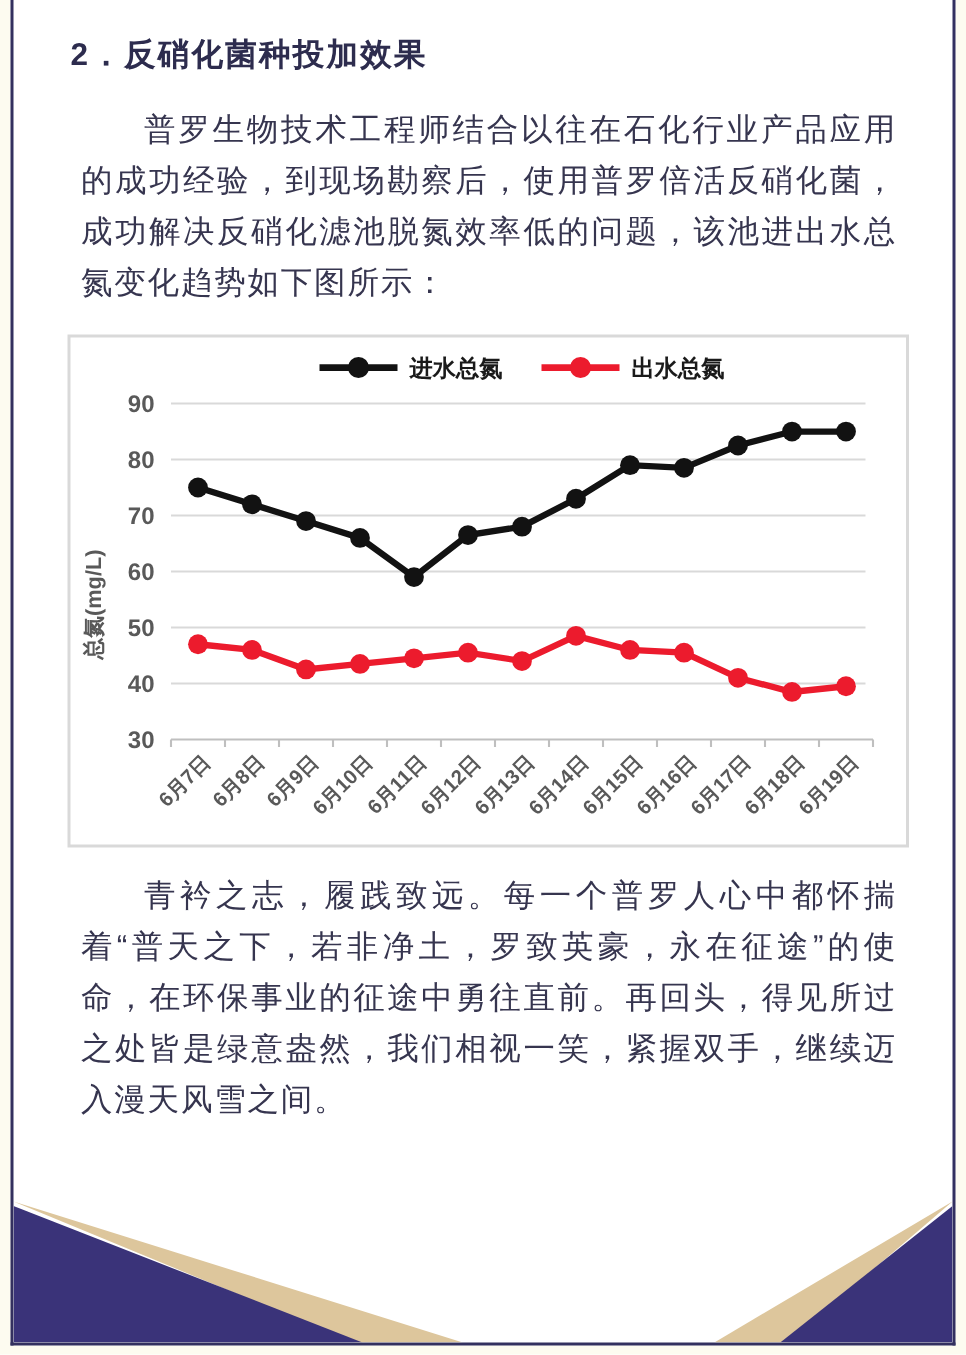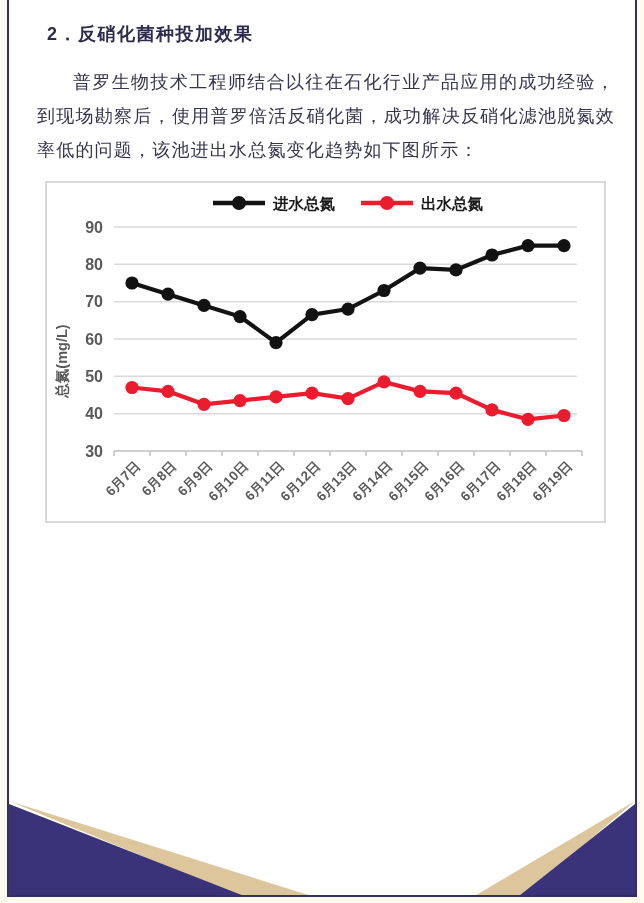--- a/index.html
+++ b/index.html
@@ -9,26 +9,26 @@
     font-family:"Liberation Sans", sans-serif;
   }
   .canvas{width:644px;height:903px;box-sizing:border-box;padding:0 7px 6px 7px;}
   .page{
     position:relative;height:897px;background:#ffffff;
     border-left:2px solid #33305f;border-right:2px solid #33305f;border-bottom:2px solid #33305f;
     box-sizing:border-box;overflow:hidden;
   }
   .content{padding:14px 20px 0 28px;}
   .title{
-    font-size:18px;font-weight:bold;color:#2d2c4e;
+    font-size:21px;font-weight:bold;color:#2d2c4e;
     margin:8px 0 0 10px;letter-spacing:1.5px;
   }
   .body-p{
-    font-size:18px;line-height:34px;letter-spacing:1.2px;
-    text-align:justify;text-indent:2em;margin:0;color:#36354f;font-family:Liberation Mono, monospace;
+    font-size:21px;line-height:34px;letter-spacing:1.2px;
+    text-align:justify;text-indent:2em;margin:17px;color:#36354f;
   }
   #p1{margin-top:20px;}
   #p2{margin-top:36px;}
   #p3{margin-top:16px;}
   .chart-box{
     margin:13px 0 0 8px;width:561px;box-sizing:border-box;
     border:2px solid #d9d9d9;background:#ffffff;padding:0;
   }
   .chart-box svg{display:block;width:557px;height:338px;}
   .footer-art{position:absolute;left:0;bottom:0;width:100%;height:95px;display:block;}
@@ -114,20 +114,21 @@
             <circle cx="481.0" cy="236.3" r="6.6" fill="#ec1b2d"></circle>
             <circle cx="517.0" cy="232.5" r="6.6" fill="#ec1b2d"></circle>
             <line x1="166" y1="20" x2="218" y2="20" stroke="#121212" stroke-width="4.5"></line>
             <circle cx="192" cy="20" r="7" fill="#121212"></circle>
             <text x="226" y="25.5" font-size="15.5" font-weight="700" fill="#1a1a1a">进水总氮</text>
             <line x1="314" y1="20" x2="366" y2="20" stroke="#ec1b2d" stroke-width="4.5"></line>
             <circle cx="340" cy="20" r="7" fill="#ec1b2d"></circle>
             <text x="374" y="25.5" font-size="15.5" font-weight="700" fill="#1a1a1a">出水总氮</text>
           </svg>
       </figure>
+      <p class="body-p" id="p3">青衿之志，履践致远。每一个普罗人心中都怀揣着“普天之下，若非净土，罗致英豪，永在征途”的使命，在环保事业的征途中勇往直前。再回头，得见所过之处皆是绿意盎然，我们相视一笑，紧握双手，继续迈入漫天风雪之间。</p>
     </div>
     <svg class="footer-art" viewBox="0 0 627 95" preserveAspectRatio="none">
       <polygon points="0,1 300,95 228,95" fill="#ddc69c"></polygon>
       <polygon points="0,4 233,95 0,95" fill="#3a3379"></polygon>
       <polygon points="627,1 468,95 517,95" fill="#ddc69c"></polygon>
       <polygon points="627,4 512,95 627,95" fill="#3a3379"></polygon>
     </svg>
   </div>
 </div>
 

